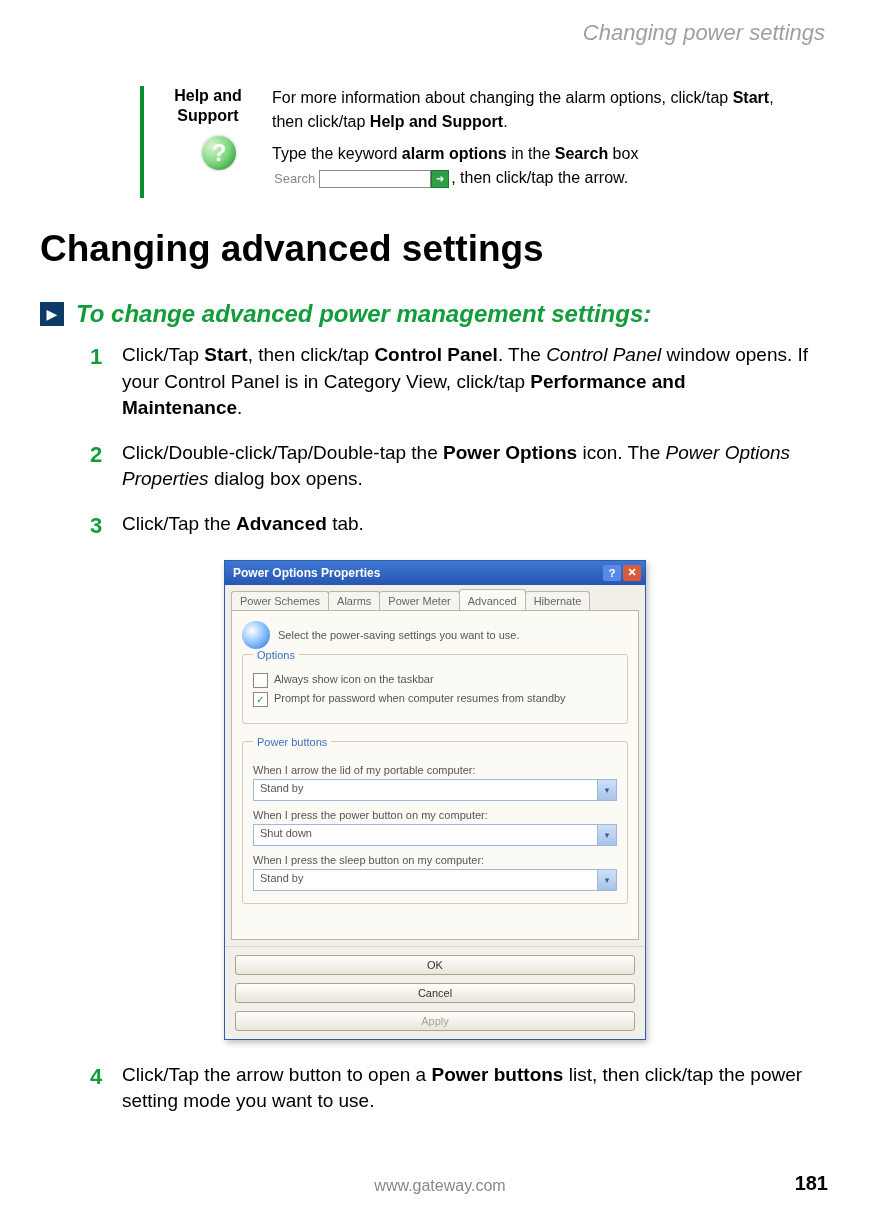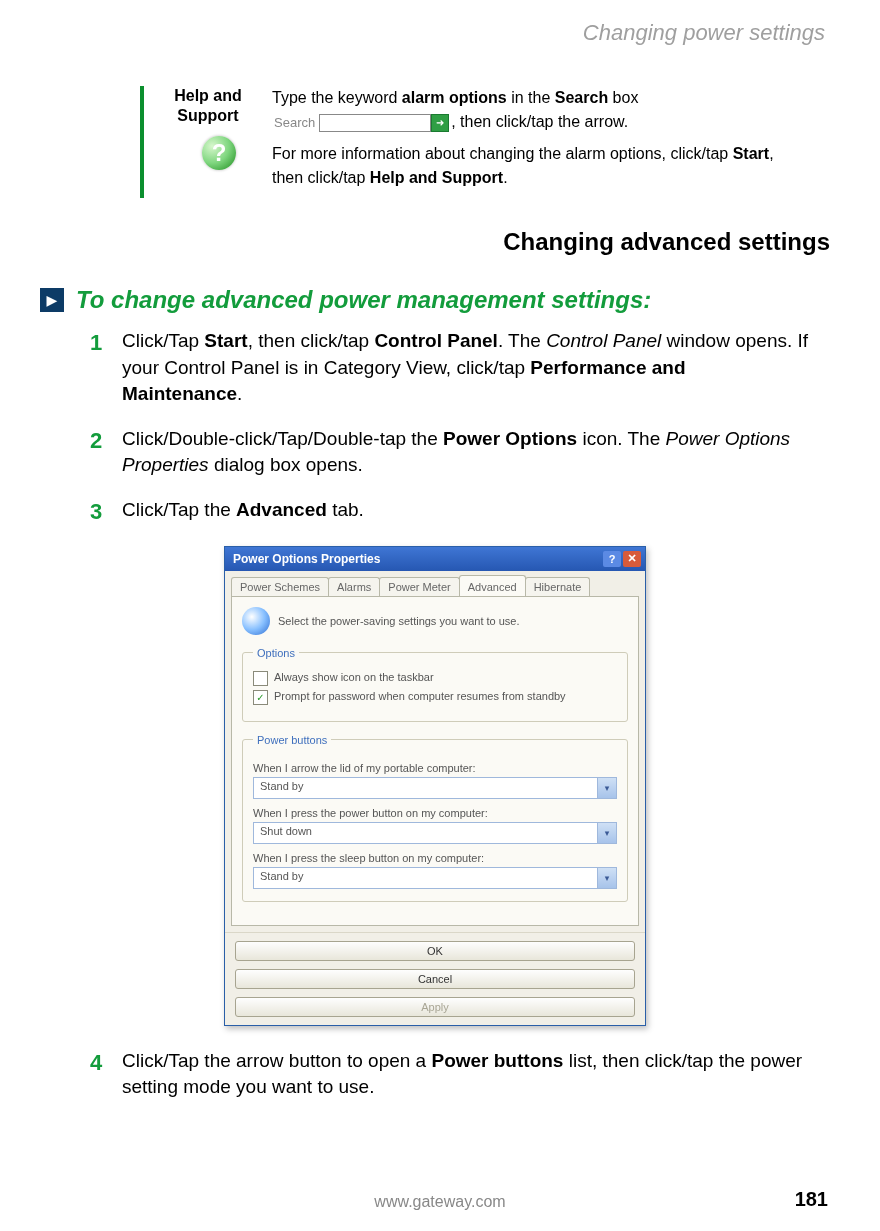--- a/index.html
+++ b/index.html
@@ -88,24 +88,23 @@
     height: 16px;
     background: #2f9e44;
     display: inline-flex;
     align-items: center;
     justify-content: center;
     color: #fff;
     font-size: 10px;
     border: 1px solid #1a7a30;
   }
   h1.section {
-    font-size: 24px;
+    font-size: 37px;
     font-weight: bold;
     margin: 30px 0 30px 0;
-    text-align: right;
   }
   .proc-head {
     display: flex;
     align-items: center;
     margin: 0 0 14px 0;
   }
   .proc-arrow {
     width: 24px;
     height: 24px;
     background: #0d3b66;
@@ -212,21 +211,21 @@
     margin: 0 6px 6px 6px;
     border: 1px solid #b8b8a8;
     background: #fbfaf5;
     padding: 10px;
     min-height: 330px;
     box-sizing: border-box;
   }
   .panel-heading {
     display: flex;
     align-items: center;
-    margin-bottom: 12px;
+    margin-bottom: 0;
     color: #555;
   }
   .panel-heading .picon {
     width: 28px;
     height: 28px;
     border-radius: 50%;
     background: radial-gradient(circle at 35% 35%, #fff, #88c0ff, #2b6bd0);
     margin-right: 8px;
     flex-shrink:0;
   }
@@ -295,21 +294,21 @@
     padding: 3px 10px;
     border: 1px solid #a7a490;
     border-radius: 3px;
     background: linear-gradient(#fefefe, #e8e6da);
     color: #333;
     font-size: 11px;
   }
   .winbtn.disabled { color: #a9a695; }
   .footer {
     position: absolute;
-    bottom: 20px;
+    bottom: 36px;
     left: 0;
     right: 0;
     display: flex;
     justify-content: center;
     align-items: baseline;
     gap: 260px;
     font-size: 16px;
   }
   .footer .url { color: #888; }
   .footer .pageno { font-weight: bold; font-size: 20px; position: absolute; right: 52px; bottom: 0; }
@@ -325,30 +324,30 @@
     <div class="helpbox-left">
       <div class="label">
         <span>Help and</span><br>
         <span>Support</span>
       </div>
       <div class="help-icon">
         <span>?</span>
       </div>
     </div>
     <div class="helpbox-right">
+      <p>
+        <span>For more information about changing the alarm options, click/tap </span><strong>Start</strong><span>, then click/tap </span><strong>Help and Support</strong><span>.</span>
+      </p>
       <p>
         <span>Type the keyword </span><strong>alarm options</strong><span> in the </span><strong>Search</strong><span> box </span>
         <span class="search-demo">
           <span class="slabel">Search</span>
           <span class="sinput"></span>
           <span class="sgo">➜</span>
         </span><span>, then click/tap the arrow.</span>
-      </p>
-      <p>
-        <span>For more information about changing the alarm options, click/tap </span><strong>Start</strong><span>, then click/tap </span><strong>Help and Support</strong><span>.</span>
       </p>
     </div>
   </div>
 
   <h1 class="section">Changing advanced settings</h1>
 
   <div class="proc-head">
     <div class="proc-arrow">
       <span>▶</span>
     </div>

